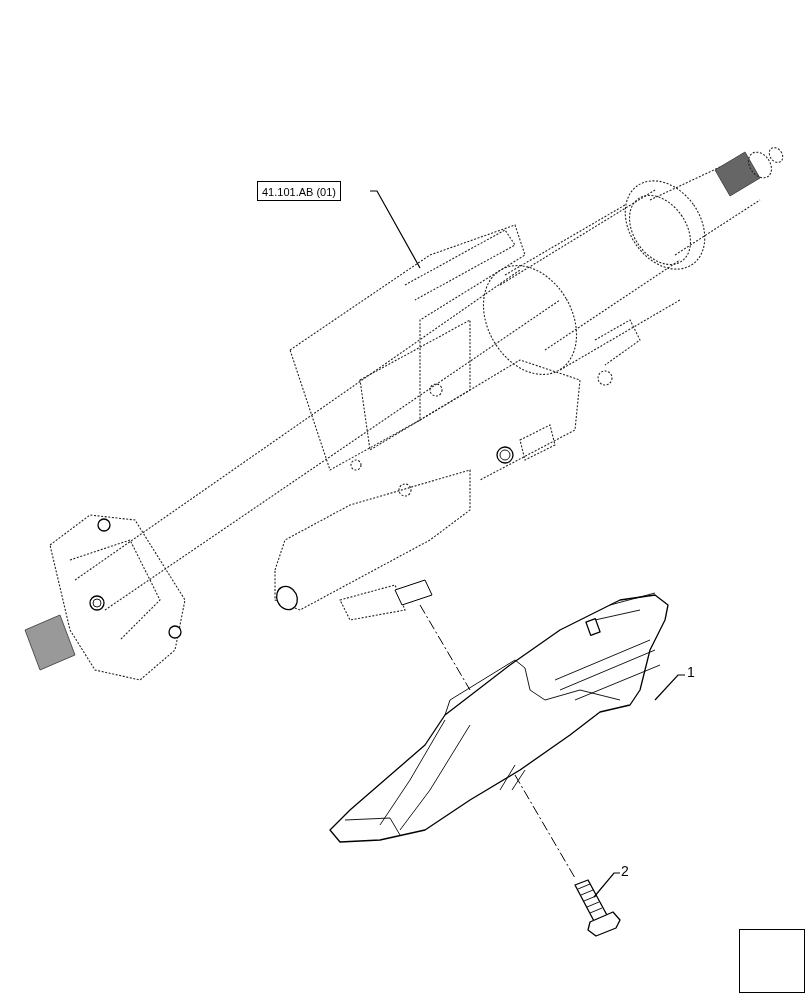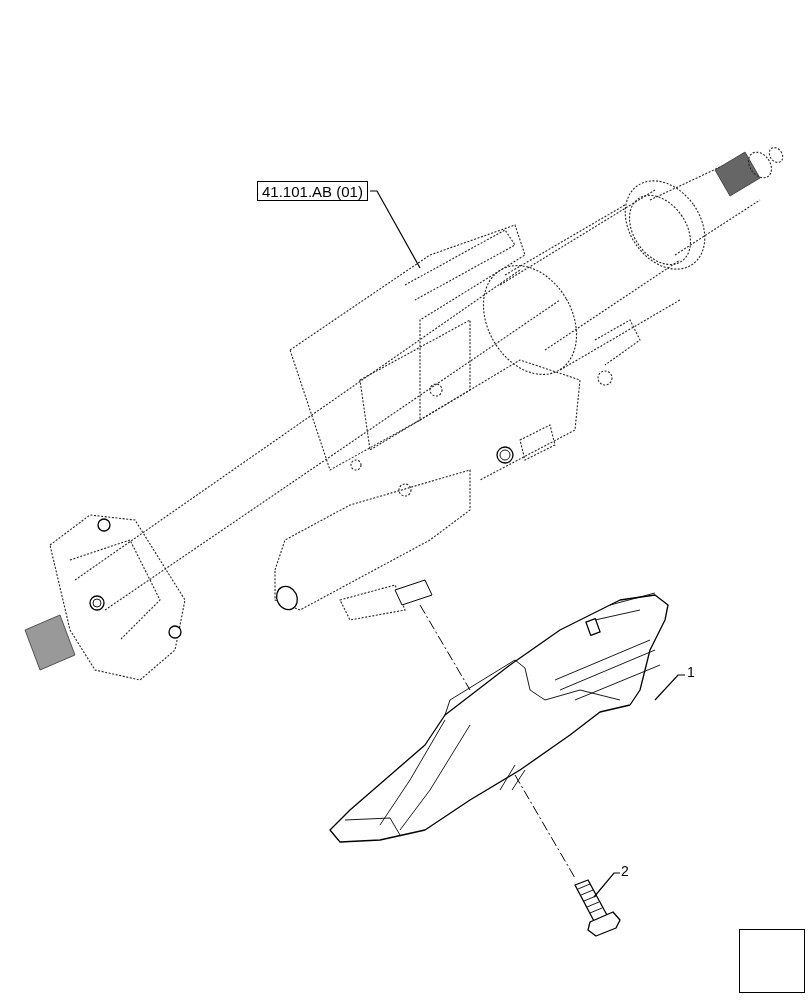--- a/index.html
+++ b/index.html
@@ -1,20 +1,20 @@
 <!DOCTYPE html>
 <html><head>
 <meta charset="utf-8">
 <style>
   html, body { margin:0; padding:0; background:#ffffff; }
   body { width:812px; height:1000px; position:relative; overflow:hidden; font-family:"Liberation Sans", sans-serif; }
   svg { position:absolute; left:0; top:0; }
   .ref-label {
     position:absolute; left:257px; top:181px; height:20px; padding:0 4px;
-    border:1.5px solid #000; background:#fff; font-size:15px; line-height:20px; color:#000;
+    border:1.5px solid #000; background:#fff; font-size:11px; line-height:20px; color:#000;
     box-sizing:border-box; white-space:nowrap;
   }
   .callout { position:absolute; font-size:14px; color:#000; }
   .nav-box { position:absolute; left:739px; top:929px; width:66px; height:64px; border:1.5px solid #000; box-sizing:border-box; background:#fff; }
 </style>
 </head>
 <body>
 
 <svg width="812" height="1000" viewBox="0 0 812 1000">
   <defs>

